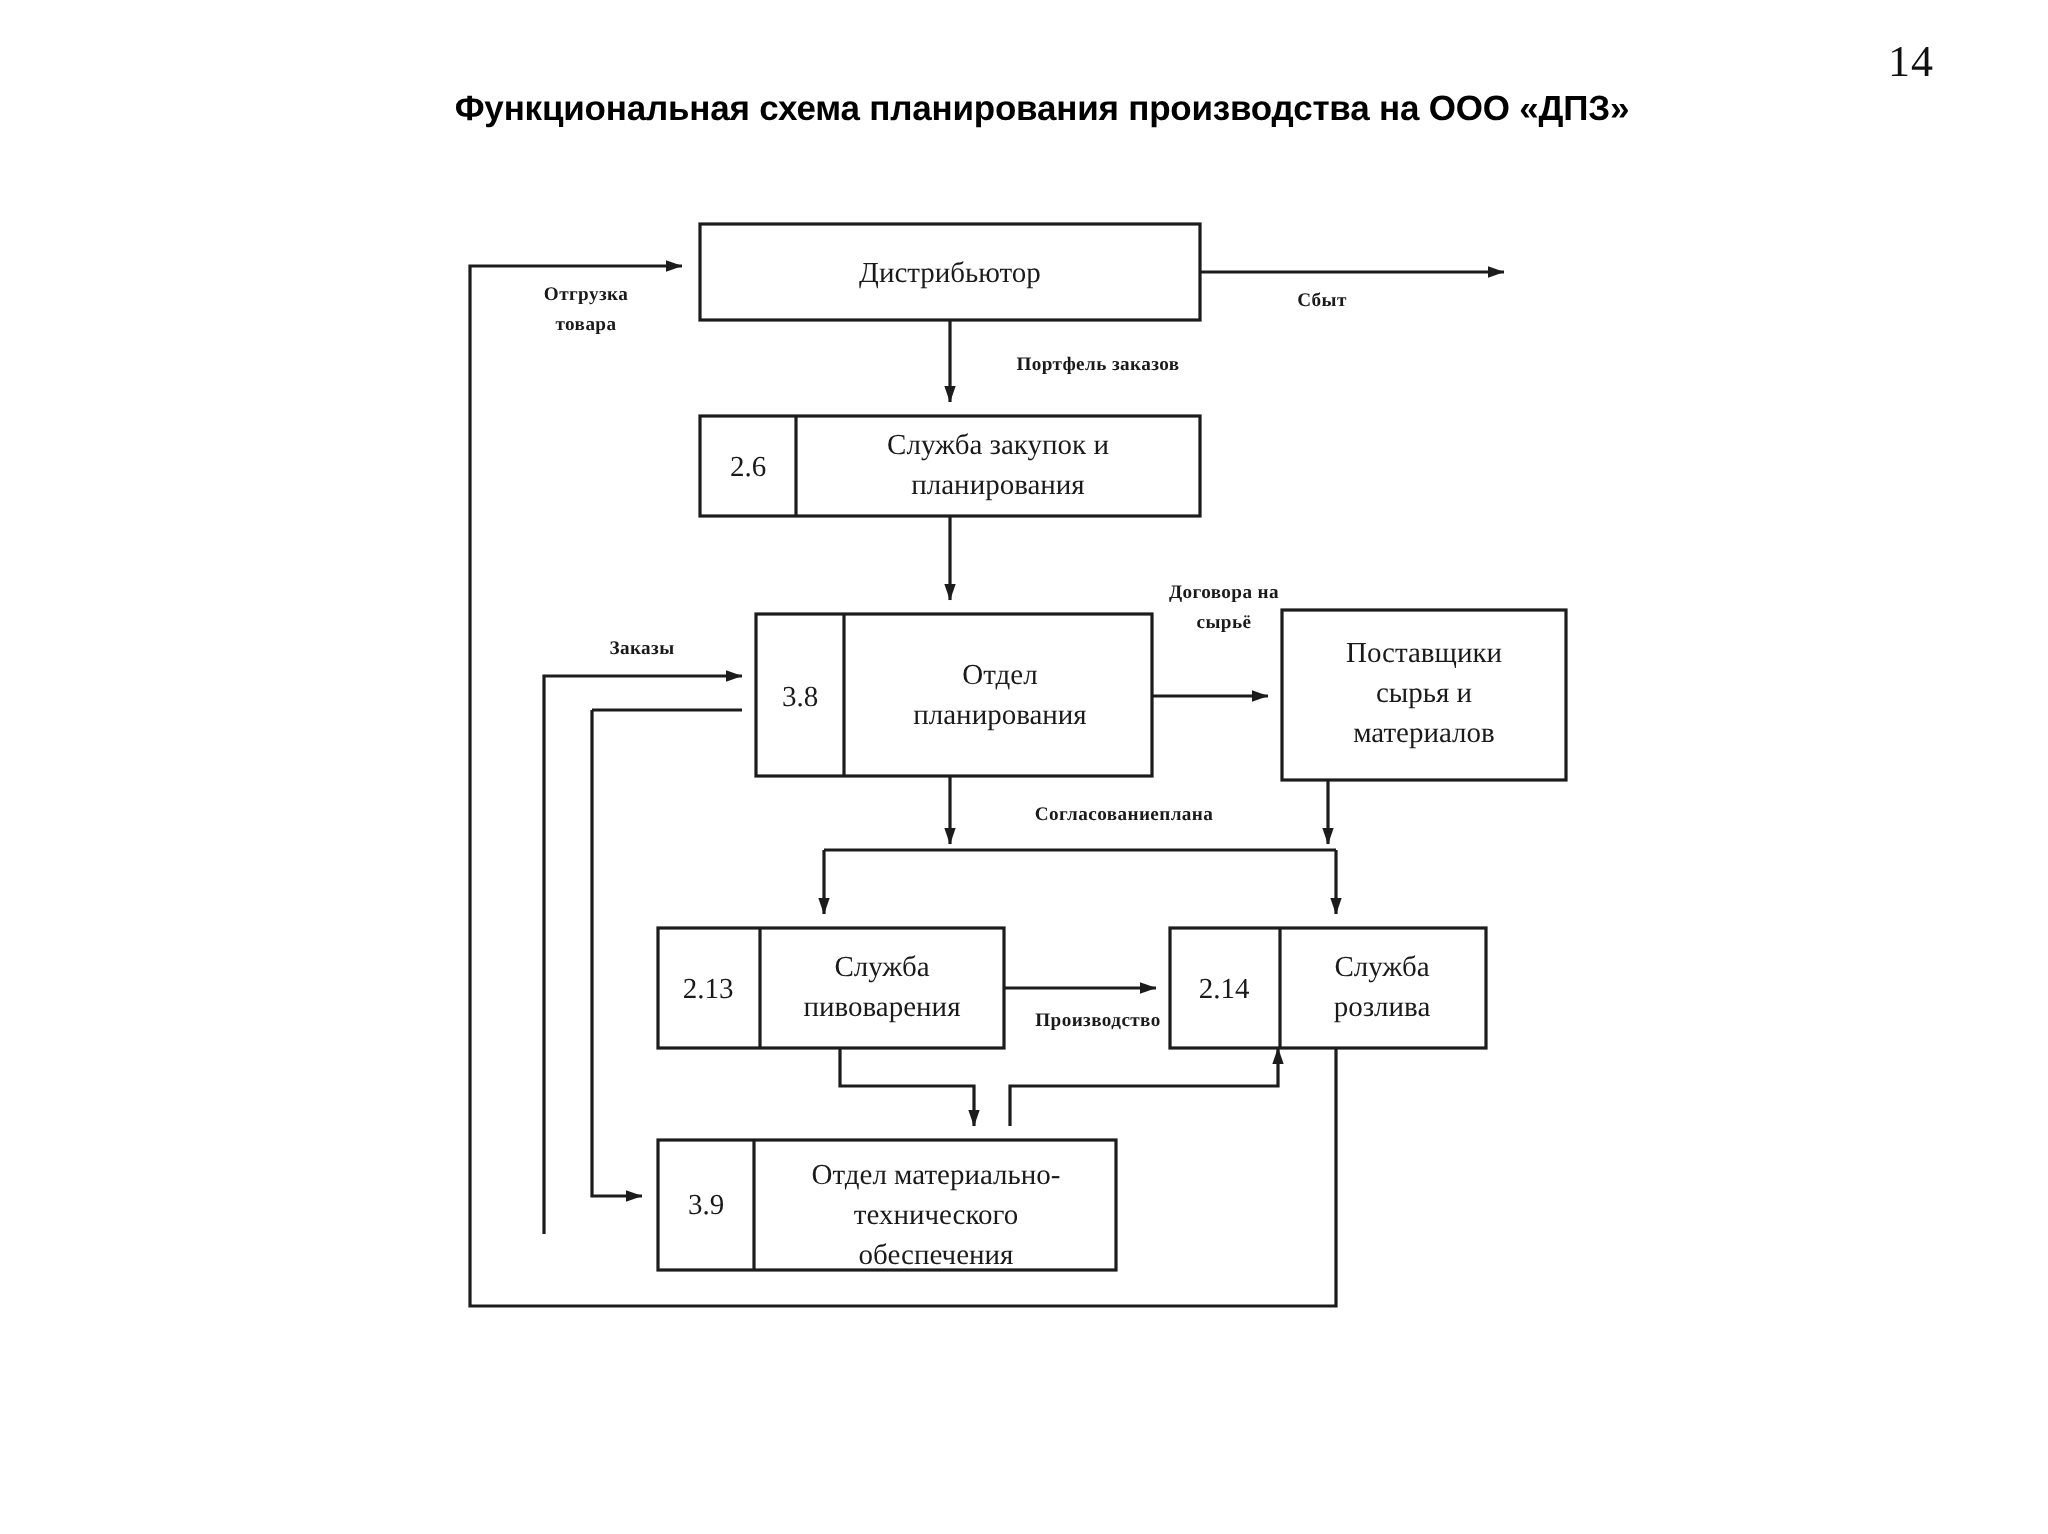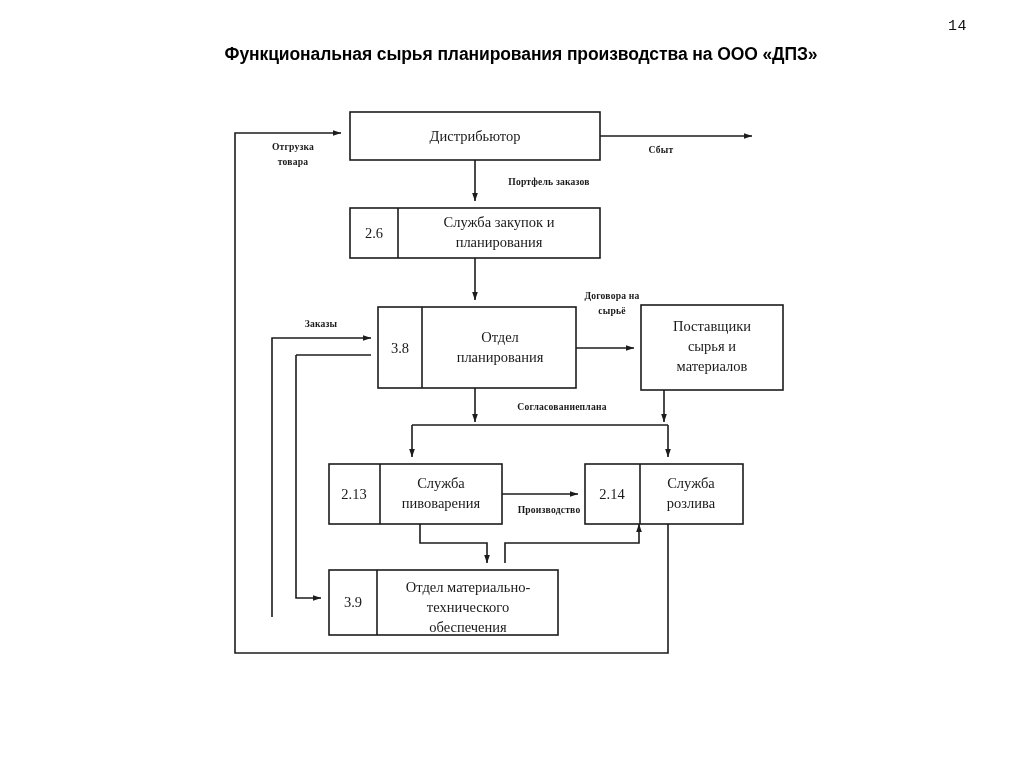--- a/index.html
+++ b/index.html
@@ -18,22 +18,22 @@
   #page {
     position: relative;
     width: 1024px;
     height: 767px;
     background: #ffffff;
   }
   .page-number {
     position: absolute;
     top: 18px;
     right: 57px;
-    font-family: Liberation Mono, monospace;
-    font-size: 15px;
+    font-family: Liberation Serif, serif;
+    font-size: 22px;
     color: #111;
     letter-spacing: 0.5px;
   }
   .doc-title {
     position: absolute;
     top: 44px;
     left: 0;
     width: 1024px;
     text-align: center;
     padding-left: 18px;
@@ -82,21 +82,21 @@
     font-weight: bold;
     letter-spacing: 0.2px;
   }
 </style>
 </head>
 <body>
 
 <div id="page">
 
   <div class="page-number">14</div>
-  <div class="doc-title">Функциональная сырья планирования производства на ООО «ДПЗ»</div>
+  <div class="doc-title">Функциональная схема планирования производства на ООО «ДПЗ»</div>
 
   <svg id="diagram" width="1024" height="767" viewBox="0 0 1024 767">
 
     <defs>
       <marker id="arrow" markerWidth="9" markerHeight="9" refX="8.2" refY="3.1" orient="auto" markerUnits="userSpaceOnUse">
         <path d="M0,0.2 L8.4,3.1 L0,6 z" fill="#1c1c1c"></path>
       </marker>
     </defs>
 
     <g>

